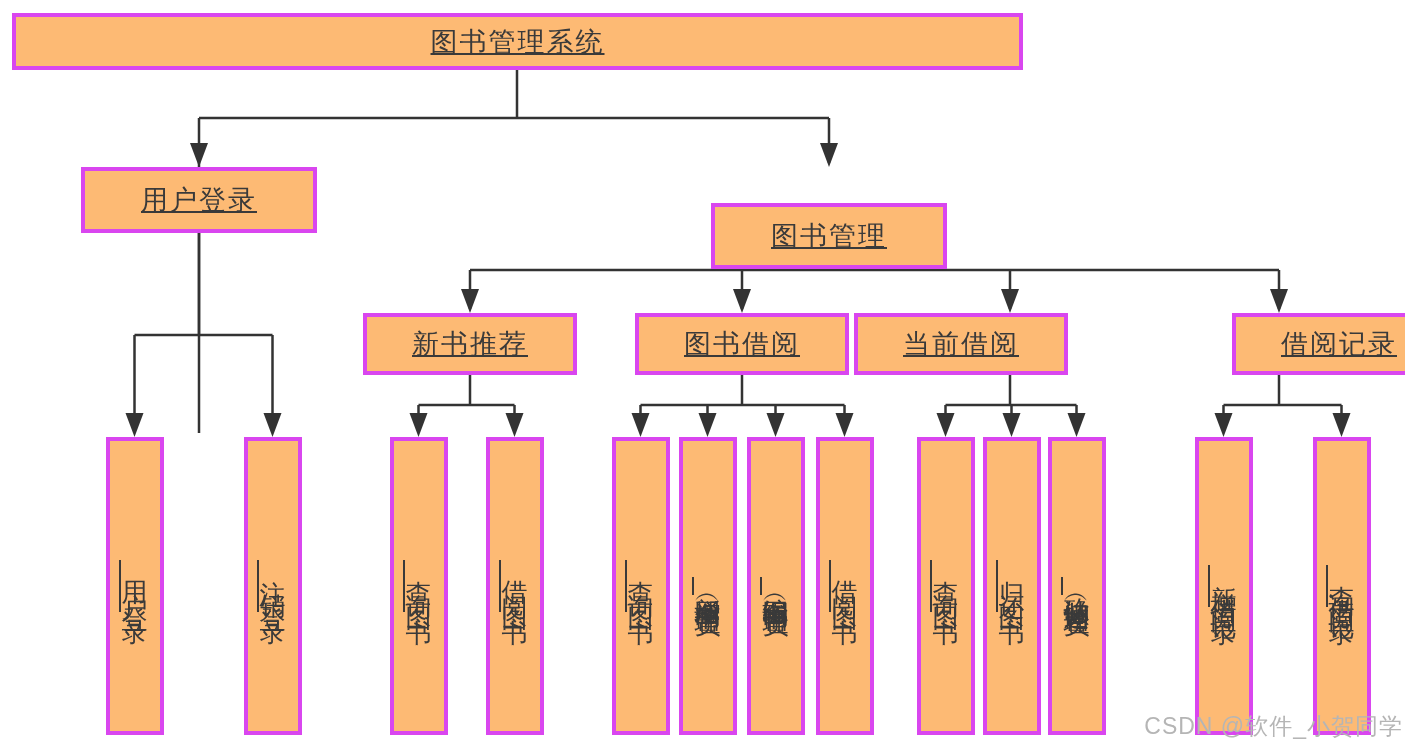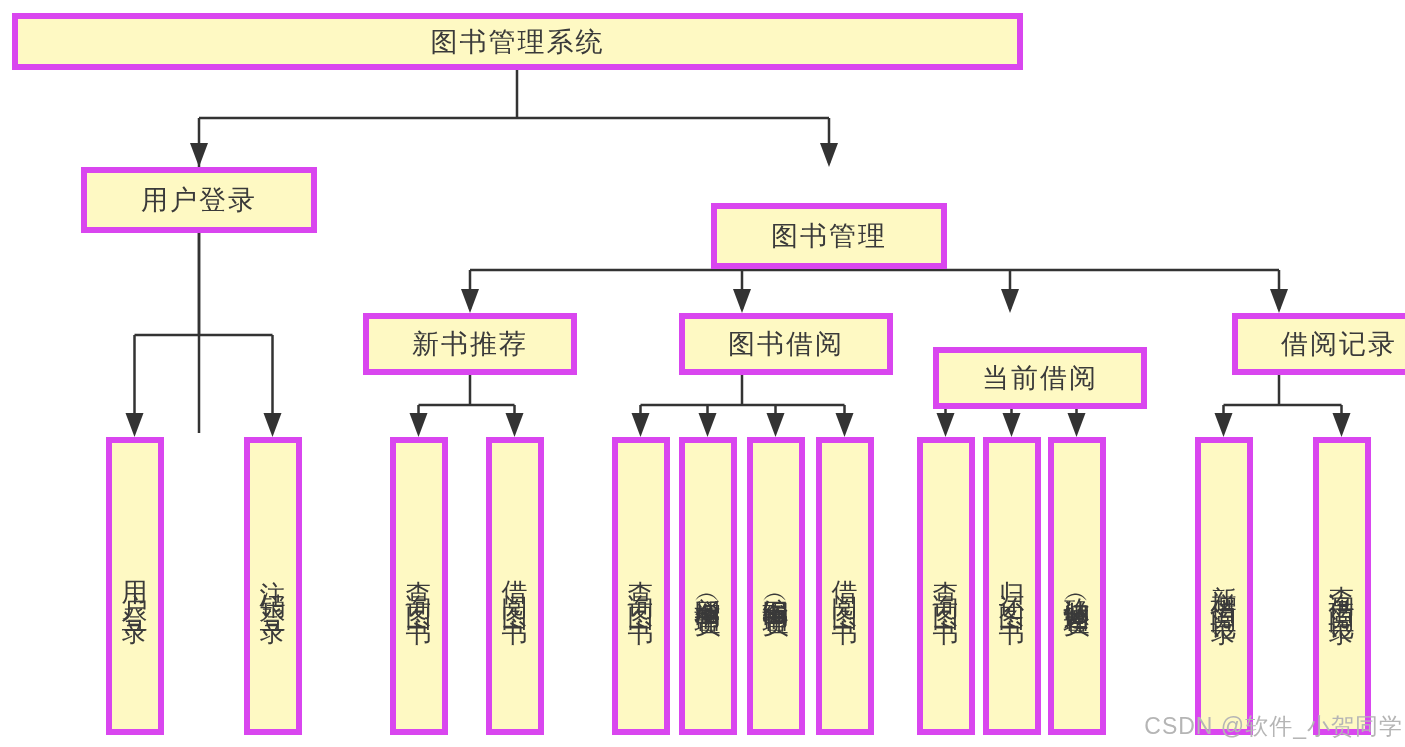--- a/index.html
+++ b/index.html
@@ -19,27 +19,28 @@
     position: absolute;
     left: 0;
     top: 0;
     width: 1405px;
     height: 747px;
     z-index: 1;
   }
   .node {
     position: absolute;
     box-sizing: border-box;
-    border: 6px solid #d946ef;
-    background: #fef9c3;
+    border: 4px solid #d946ef;
+    background: #fdba74;
     display: flex;
     align-items: center;
     justify-content: center;
     color: #3a3a3a;
     z-index: 2;
+    text-decoration: underline;
   }
   .hnode {
     font-size: 27px;
     letter-spacing: 2px;
     white-space: nowrap;
   }
   .root  { left: 12px;  top: 13px;  width: 1011px; height: 57px; }
   .lvl2  { height: 66px; width: 236px; top: 167px; }
   .lvl3  { height: 62px; width: 214px; top: 313px; }
   .leaf  { top: 437px; width: 58px; height: 298px; }
@@ -119,24 +120,24 @@
   <div class="node lvl2 hnode" style="left:81px;">
     <span>用户登录</span>
   </div>
   <div class="node lvl2 hnode" style="left:711px;margin-top:36px;">
     <span>图书管理</span>
   </div>
 
   <div class="node lvl3 hnode" style="left:363px;">
     <span>新书推荐</span>
   </div>
-  <div class="node lvl3 hnode" style="left:635px;margin-left:44px;">
+  <div class="node lvl3 hnode" style="left:635px;">
     <span>图书借阅</span>
   </div>
-  <div class="node lvl3 hnode" style="left:933px;margin-top:34px;">
+  <div class="node lvl3 hnode" style="left:854px;">
     <span>当前借阅</span>
   </div>
   <div class="node lvl3 hnode" style="left:1232px;">
     <span>借阅记录</span>
   </div>
 
   <div class="node leaf" style="left:106px;">
     <span class="vtext" style="letter-spacing: 13px;">用户登录</span>
   </div>
   <div class="node leaf" style="left:244px;">

